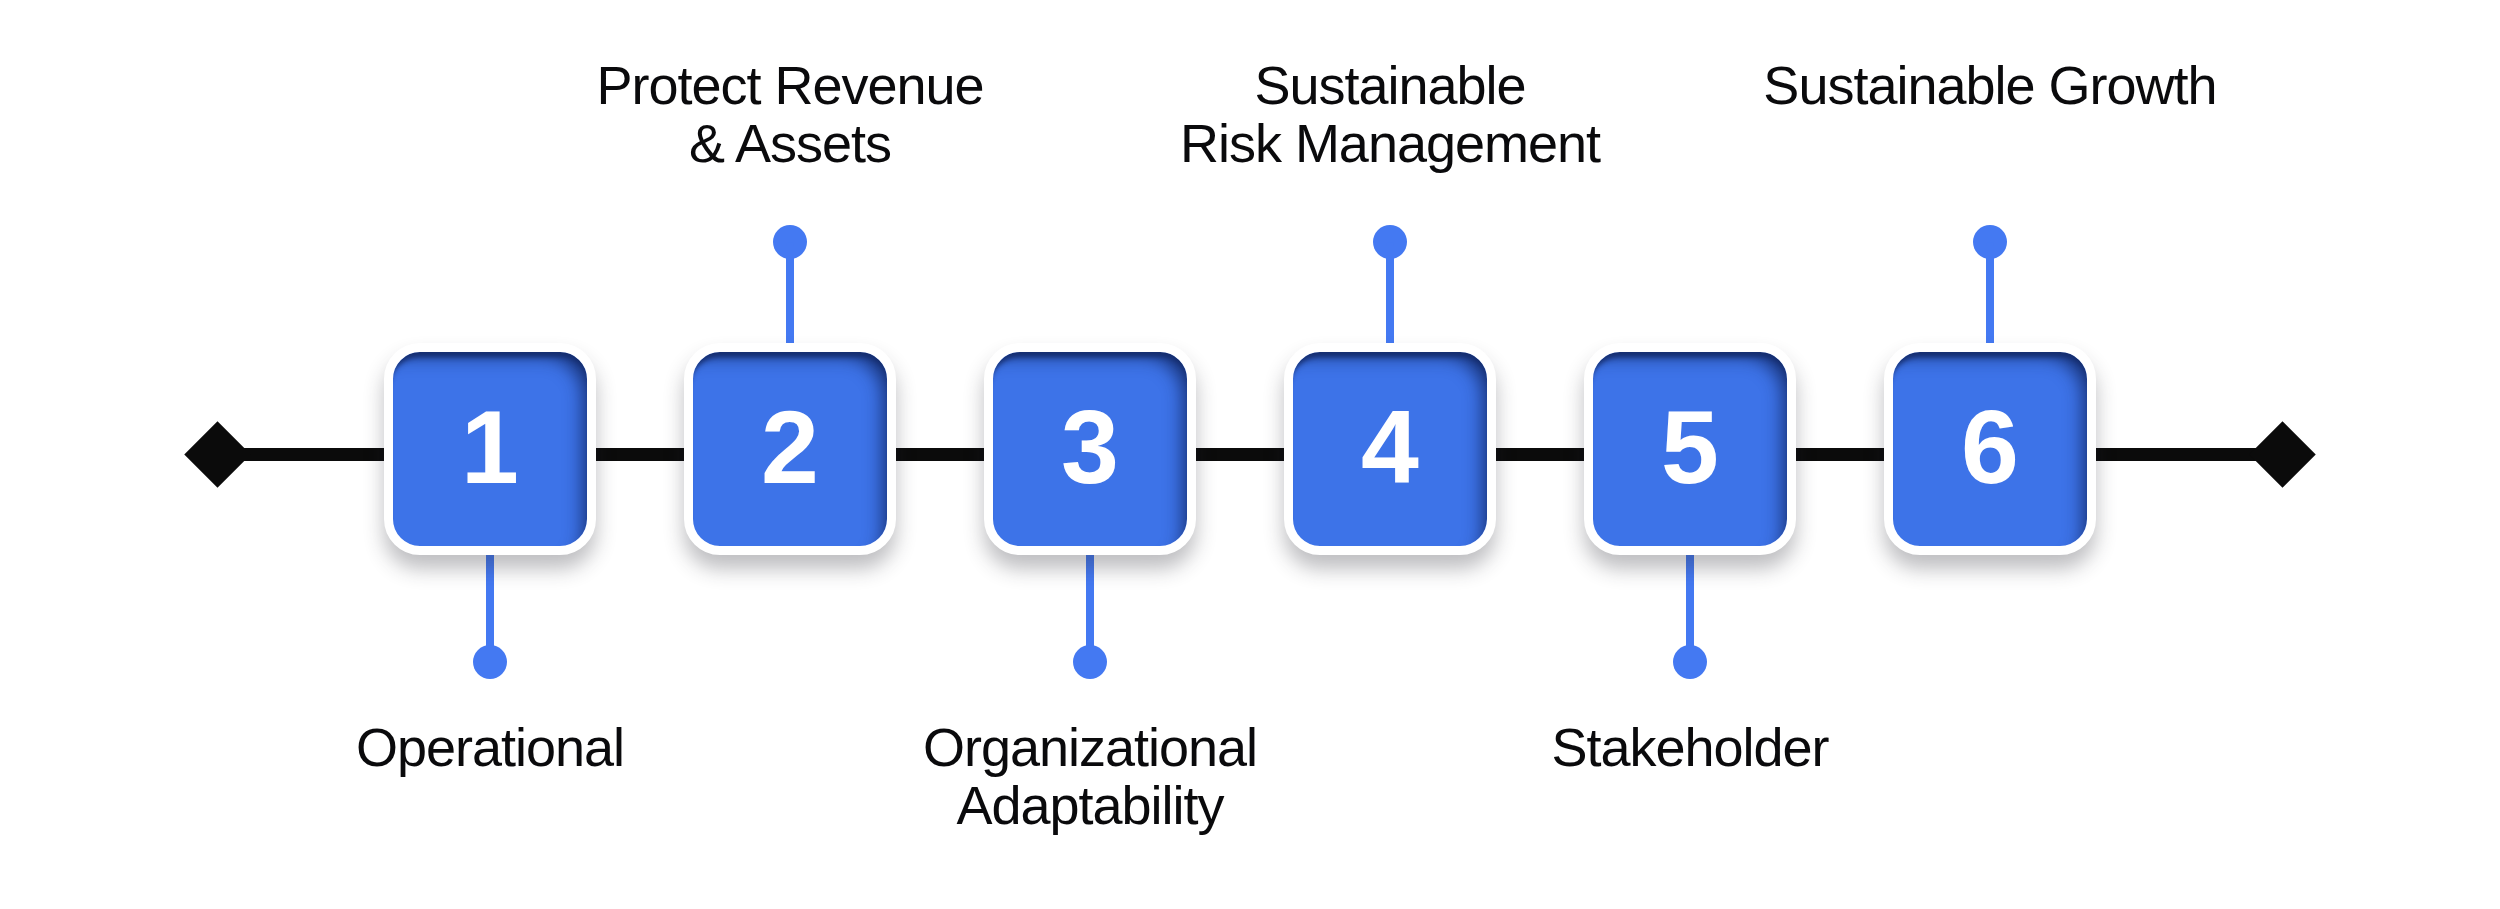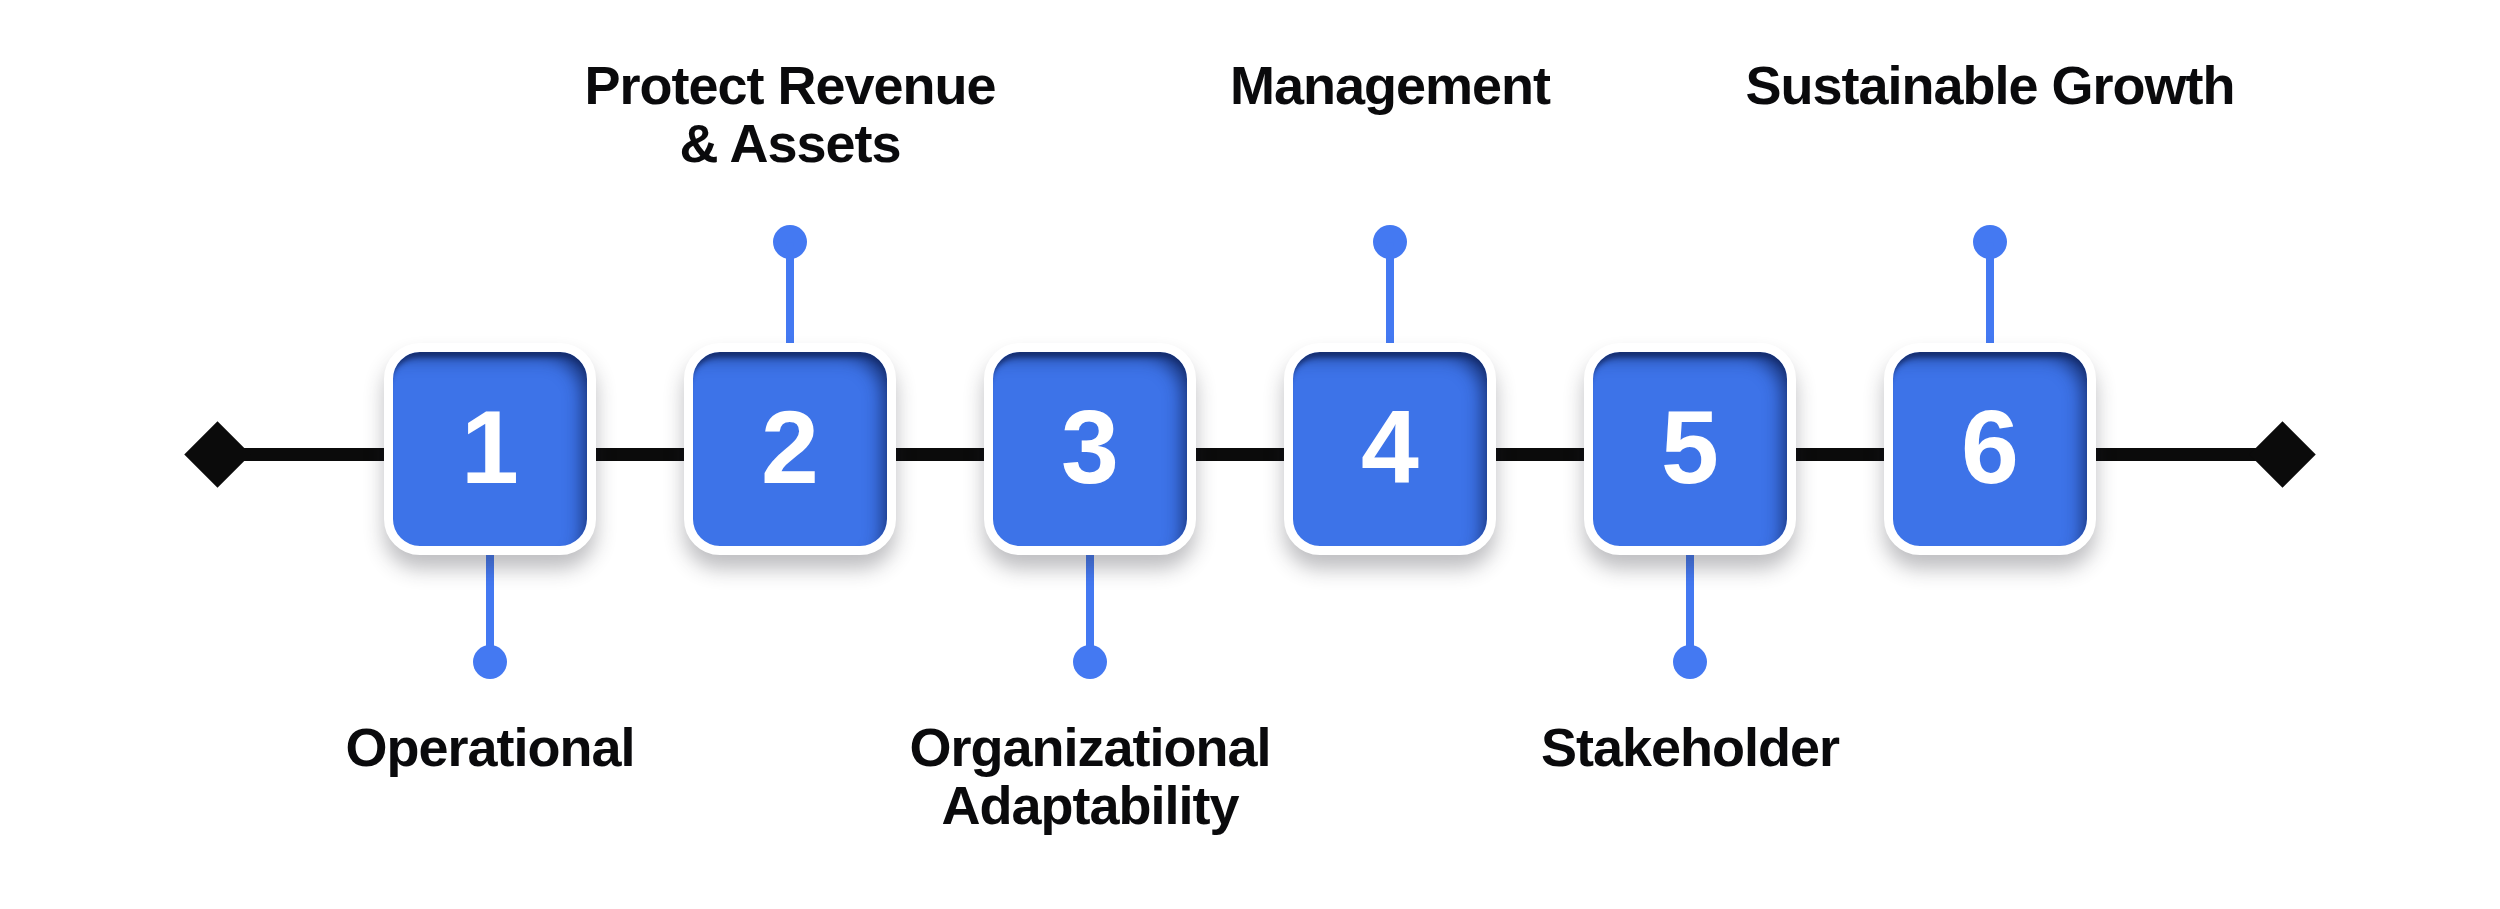--- a/index.html
+++ b/index.html
@@ -76,21 +76,21 @@
     font-weight:700;
     line-height:1;
     transform:translateY(-2px);
   }
 
   .label{
     position:absolute;left:-320px;width:640px;
     text-align:center;
     color:var(--text-black);
     font-size:54px;
-    font-weight:700;
+    font-weight:400;
     line-height:58px;
     letter-spacing:-1px;
     z-index:4;
   }
   .label-top{top:56px;}
   .label-bottom{top:718px;}
   .lbl-line{display:block;}
 </style>
 </head>
 <body>
@@ -131,21 +131,22 @@
       <span class="num">3</span>
     </div>
     <div class="label label-bottom">
       <span class="lbl-line">Organizational</span>
       <span class="lbl-line">Adaptability</span>
     </div>
   </div>
 
   <div class="step" style="left:1390px">
     <div class="label label-top">
-      <span class="lbl-line">Management</span>
+      <span class="lbl-line">Sustainable</span>
+      <span class="lbl-line">Risk Management</span>
     </div>
     <div class="dot dot-top"></div>
     <div class="connector connector-top"></div>
     <div class="box">
       <span class="num">4</span>
     </div>
   </div>
 
   <div class="step" style="left:1690px">
     <div class="connector connector-bottom"></div>

